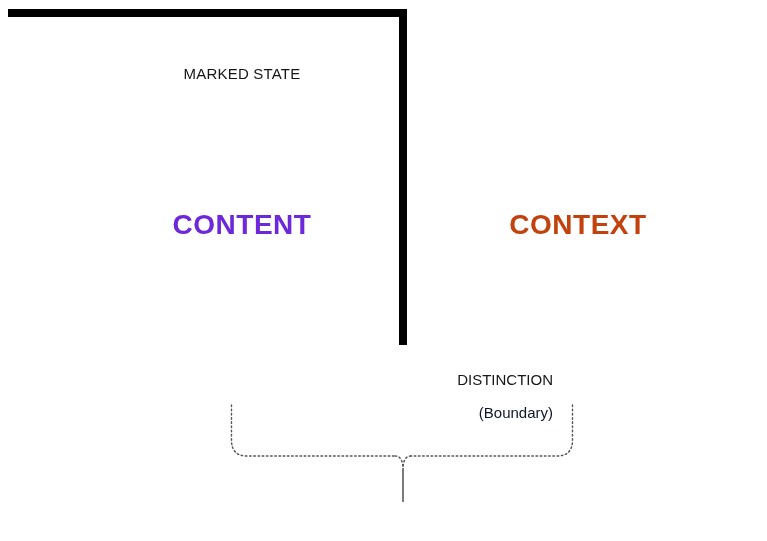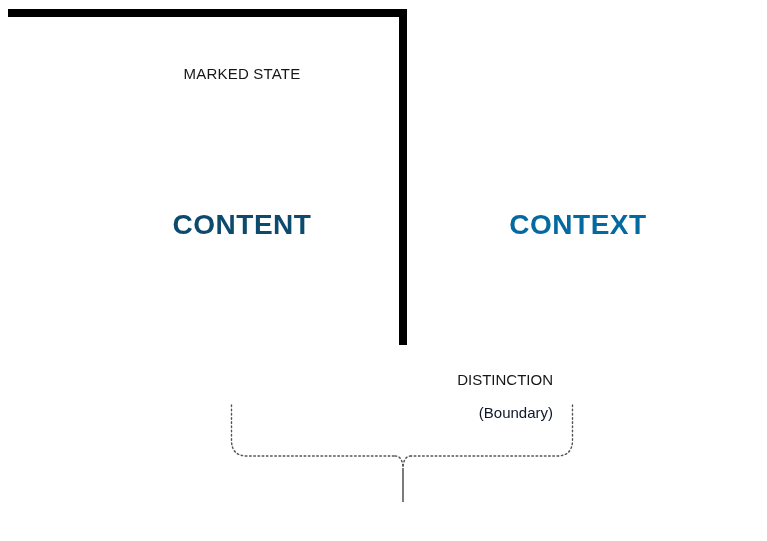--- a/index.html
+++ b/index.html
@@ -128,23 +128,23 @@
 <body>
 
 <div id="canvas">
 
   <div class="mark-horizontal"></div>
   <div class="mark-vertical"></div>
 
   <div class="col col-left">
     <div class="state-title">MARKED STATE</div>
   </div>
-  <div class="big-label label-content" style="color: #0c4a6e;">CONTENT</div>
+  <div class="big-label label-content" style="color: #6d28d9;">CONTENT</div>
 
-  <div class="big-label label-context" style="color: #0369a1;">CONTEXT</div>
+  <div class="big-label label-context" style="color: #c2410c;">CONTEXT</div>
 
   <div class="bottom-block">
     <div class="bottom-title">DISTINCTION</div>
     <div class="bottom-sub">(Boundary)</div>
   </div>
 
   <svg class="brace-svg" viewBox="0 0 767 541">
     <g fill="none" stroke="#555555" stroke-width="1.4" stroke-dasharray="1.6 2.6" stroke-linecap="round">
 
       <path d="M231.5,405 L231.5,441 Q232,456 247,456 L395,456"></path>

